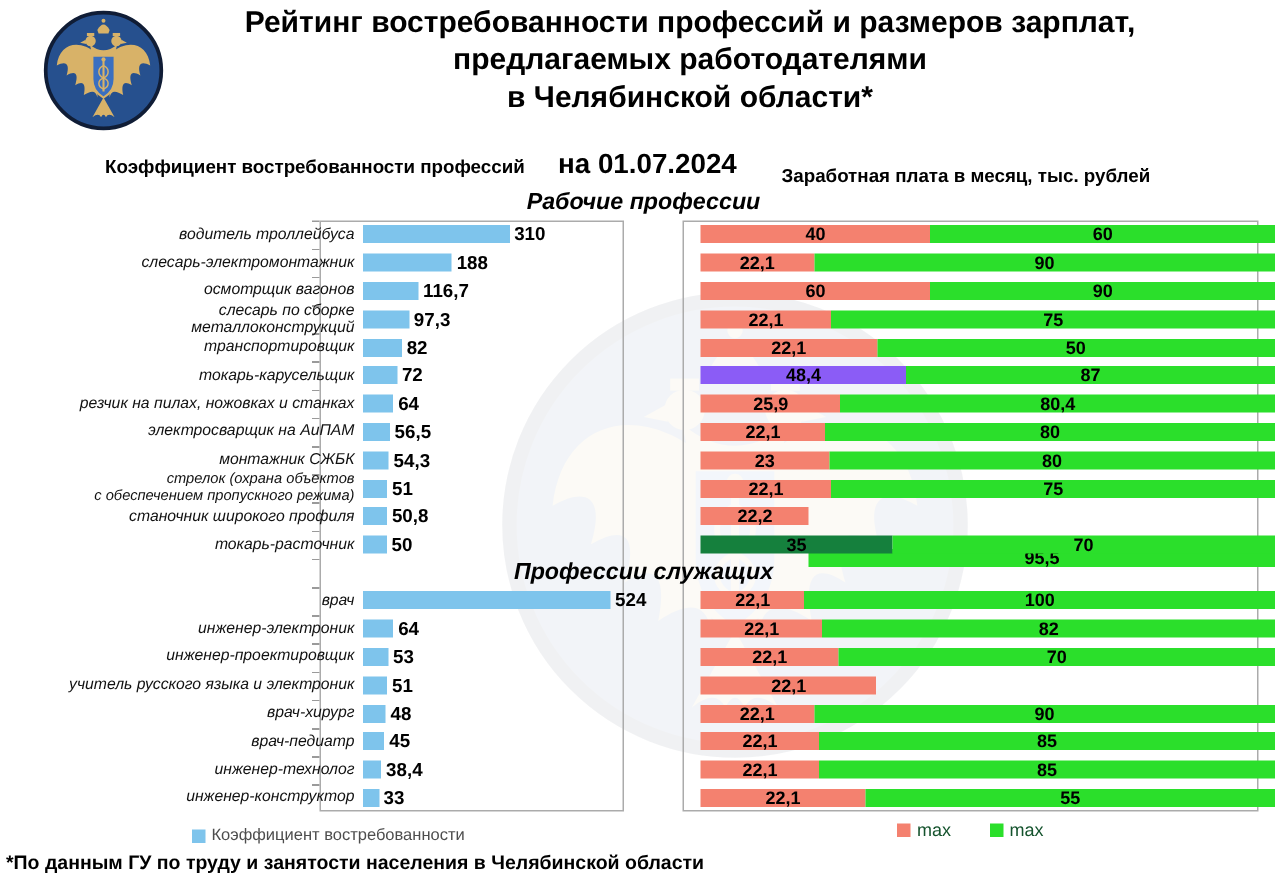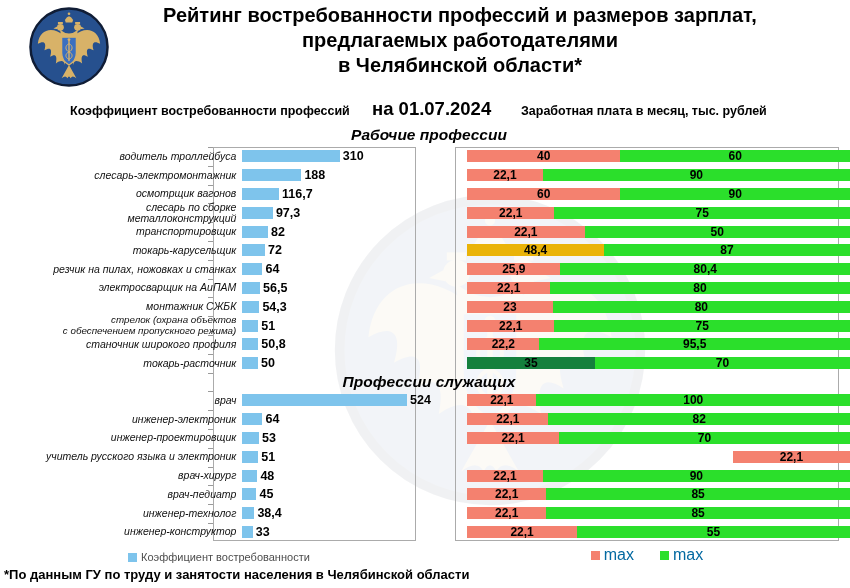--- a/index.html
+++ b/index.html
@@ -7,21 +7,21 @@
   body { font-family:"Liberation Sans", sans-serif; color:#000; }
   .page { position:relative; width:850px; height:588px; background:#fff; overflow:hidden;border-radius:23px; }
 
   
   .logo { position:absolute; left:28px; top:5px; width:82px; height:84px; }
   .title { position:absolute; left:105px; top:3px; width:710px; text-align:center;
            font-weight:bold; font-size:20px; line-height:25px; color:#000; }
 
   .sub-left  { position:absolute; left:70px;  top:104px; font-weight:bold; font-size:12.5px; }
   .sub-date  { position:absolute; left:372px; top:98px;  font-weight:bold; font-size:18.5px; }
-  .sub-right { position:absolute; left:521px; top:104px; font-weight:bold; font-size:12.5px; }
+  .sub-right { position:absolute; left:521px; top:110px; font-weight:bold; font-size:12.5px; }
 
   .section-title-top { position:absolute; left:0; top:126px; width:858px; text-align:center;
                        font-weight:bold; font-style:italic; font-size:15.5px; }
 
   
   .panel { position:absolute; top:147px; height:394px; border:1px solid #ababab; background:transparent; z-index:2; }
   .panel-left  { left:213px; width:203px; }
   .panel-right { left:455px; width:384px; }
   .ticks { position:absolute; left:208px; top:147px; width:5px; height:395px; z-index:2;
            background:repeating-linear-gradient(to bottom,#9a9a9a 0,#9a9a9a 1px,transparent 1px,transparent 18.8px); }
@@ -30,32 +30,32 @@
   
   .rows { position:absolute; left:0; top:147px; width:850px; z-index:3; }
   .row { display:flex; align-items:center; height:18.8px;padding-left:44px; }
   .cat { width:213px; padding-right:6px; text-align:right; font-style:italic; font-size:10.5px;
          line-height:1.05; color:#111; white-space:pre-line; }
   .cat.two-line { font-size:9.8px; }
   .lcell { width:203px; display:flex; align-items:center; height:12px; }
   .dbar { height:12px; }
   .dval { margin-left:3px; font-weight:bold; font-size:12.5px; line-height:12px; white-space:nowrap; }
   .gapcol { width:39px; }
-  .rcell { width:412px; display:flex; height:12px;justify-content:flex-end; }
+  .rcell { width:412px; display:flex; height:12px; }
   .seg { height:12px; display:flex; align-items:center; justify-content:center;
          font-weight:bold; font-size:12px; line-height:12px; overflow:hidden; }
   .section-header { height:18.4px; width:858px; text-align:center; font-weight:bold;
                     font-style:italic; font-size:15.5px; line-height:17px; }
 
   
   .legend-demand { position:absolute; left:120px; top:551px; display:flex; align-items:center;
                    font-size:11px; color:#4d4d4d;padding-left:8px; }
   .legend-demand .sq { width:9px; height:9px; margin-right:4px; }
   .legend-salary { position:absolute; left:455px; top:546px; width:384px; display:flex;
-                   justify-content:center; align-items:center; font-size:16px; color:#0369a1;gap:12px; }
+                   justify-content:center; align-items:center; font-size:12px; color:#14532d;gap:12px; }
   .legend-salary .sq { width:9px; height:9px; margin-right:4px; }
   .legend-salary .item { display:flex; align-items:center; margin:0 7px; }
   .footnote { position:absolute; left:4px; top:567px; font-weight:bold; font-size:13px; }
 </style>
 </head>
 <body>
 
 <div class="page">
 
   <svg width="0" height="0" style="position:absolute">
@@ -173,21 +173,21 @@
         </div>
       </div>
       <div class="row">
         <div class="cat">токарь-карусельщик</div>
         <div class="lcell">
           <div class="dbar" style="width: 12%; background: rgb(126, 196, 236);"></div>
           <div class="dval">72</div>
         </div>
         <div class="gapcol"></div>
         <div class="rcell">
-          <div class="seg" style="width: 35.7459%; background: #eab308;">48,4</div>
+          <div class="seg" style="width: 35.7459%; background: #8b5cf6;">48,4</div>
           <div class="seg" style="width: 64.2541%; background: rgb(43, 223, 43);">87</div>
         </div>
       </div>
       <div class="row">
         <div class="cat">резчик на пилах, ножовках и станках</div>
         <div class="lcell">
           <div class="dbar" style="width: 10.6667%; background: rgb(126, 196, 236);"></div>
           <div class="dval">64</div>
         </div>
         <div class="gapcol"></div>
@@ -235,21 +235,21 @@
       </div>
       <div class="row">
         <div class="cat">станочник широкого профиля</div>
         <div class="lcell">
           <div class="dbar" style="width: 8.46667%; background: rgb(126, 196, 236);"></div>
           <div class="dval">50,8</div>
         </div>
         <div class="gapcol"></div>
         <div class="rcell">
           <div class="seg" style="width: 18.8615%; background: rgb(244, 129, 111);">22,2</div>
-          <div class="seg" style="width: 81.1385%; background: rgb(43, 223, 43);">95,5</div>
+          <div class="seg" style="width: 81.1385%; background: rgb(43, 223, 43); margin-top: 28px;">95,5</div>
         </div>
       </div>
       <div class="row">
         <div class="cat">токарь-расточник</div>
         <div class="lcell">
           <div class="dbar" style="width: 8.33333%; background: rgb(126, 196, 236);"></div>
           <div class="dval">50</div>
         </div>
         <div class="gapcol"></div>
         <div class="rcell">

